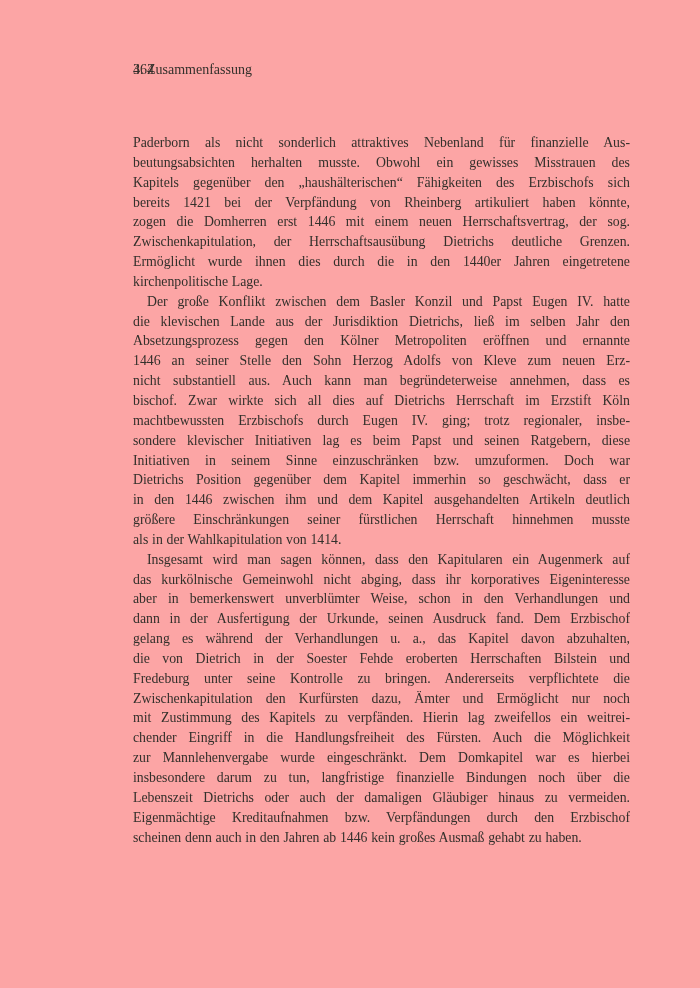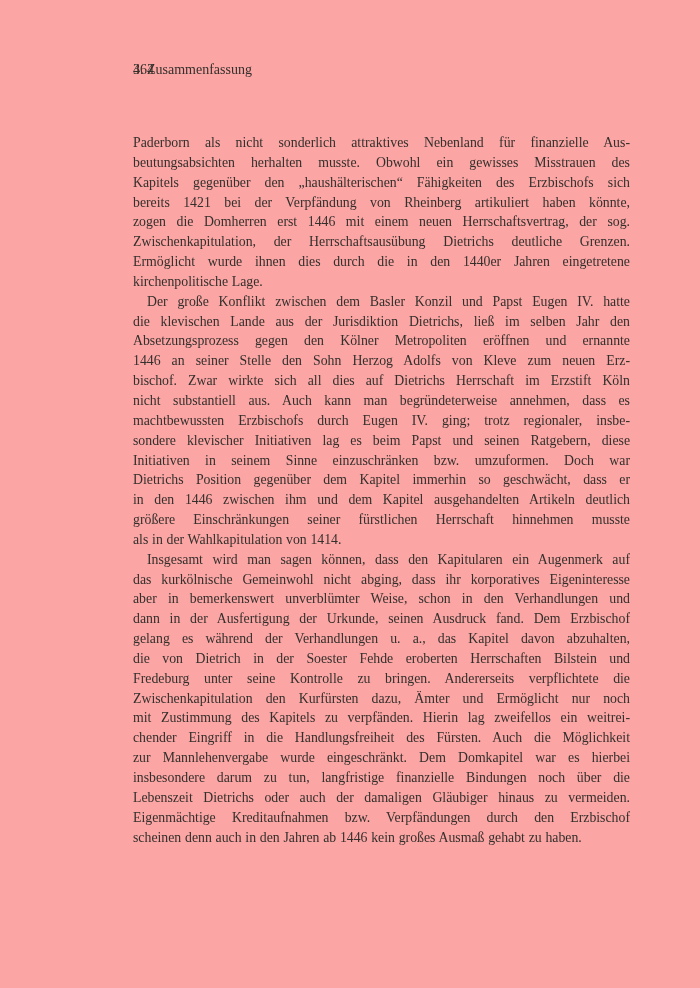--- a/index.html
+++ b/index.html
@@ -85,22 +85,22 @@
         <div class="line">zogen die Domherren erst 1446 mit einem neuen Herrschaftsvertrag, der sog.</div>
         <div class="line">Zwischenkapitulation, der Herrschaftsausübung Dietrichs deutliche Grenzen.</div>
         <div class="line">Ermöglicht wurde ihnen dies durch die in den 1440er Jahren eingetretene</div>
         <div class="line last">kirchenpolitische Lage.</div>
       </div>
       <div class="paragraph">
         <div class="line indent">Der große Konflikt zwischen dem Basler Konzil und Papst Eugen IV. hatte</div>
         <div class="line">die klevischen Lande aus der Jurisdiktion Dietrichs, ließ im selben Jahr den</div>
         <div class="line">Absetzungsprozess gegen den Kölner Metropoliten eröffnen und ernannte</div>
         <div class="line">1446 an seiner Stelle den Sohn Herzog Adolfs von Kleve zum neuen Erz-</div>
+        <div class="line">nicht substantiell aus. Auch kann man begründeterweise annehmen, dass es</div>
         <div class="line">bischof. Zwar wirkte sich all dies auf Dietrichs Herrschaft im Erzstift Köln</div>
-        <div class="line">nicht substantiell aus. Auch kann man begründeterweise annehmen, dass es</div>
         <div class="line">machtbewussten Erzbischofs durch Eugen IV. ging; trotz regionaler, insbe-</div>
         <div class="line">sondere klevischer Initiativen lag es beim Papst und seinen Ratgebern, diese</div>
         <div class="line">Initiativen in seinem Sinne einzuschränken bzw. umzuformen. Doch war</div>
         <div class="line">Dietrichs Position gegenüber dem Kapitel immerhin so geschwächt, dass er</div>
         <div class="line">in den 1446 zwischen ihm und dem Kapitel ausgehandelten Artikeln deutlich</div>
         <div class="line">größere Einschränkungen seiner fürstlichen Herrschaft hinnehmen musste</div>
         <div class="line last">als in der Wahlkapitulation von 1414.</div>
       </div>
       <div class="paragraph">
         <div class="line indent">Insgesamt wird man sagen können, dass den Kapitularen ein Augenmerk auf</div>

